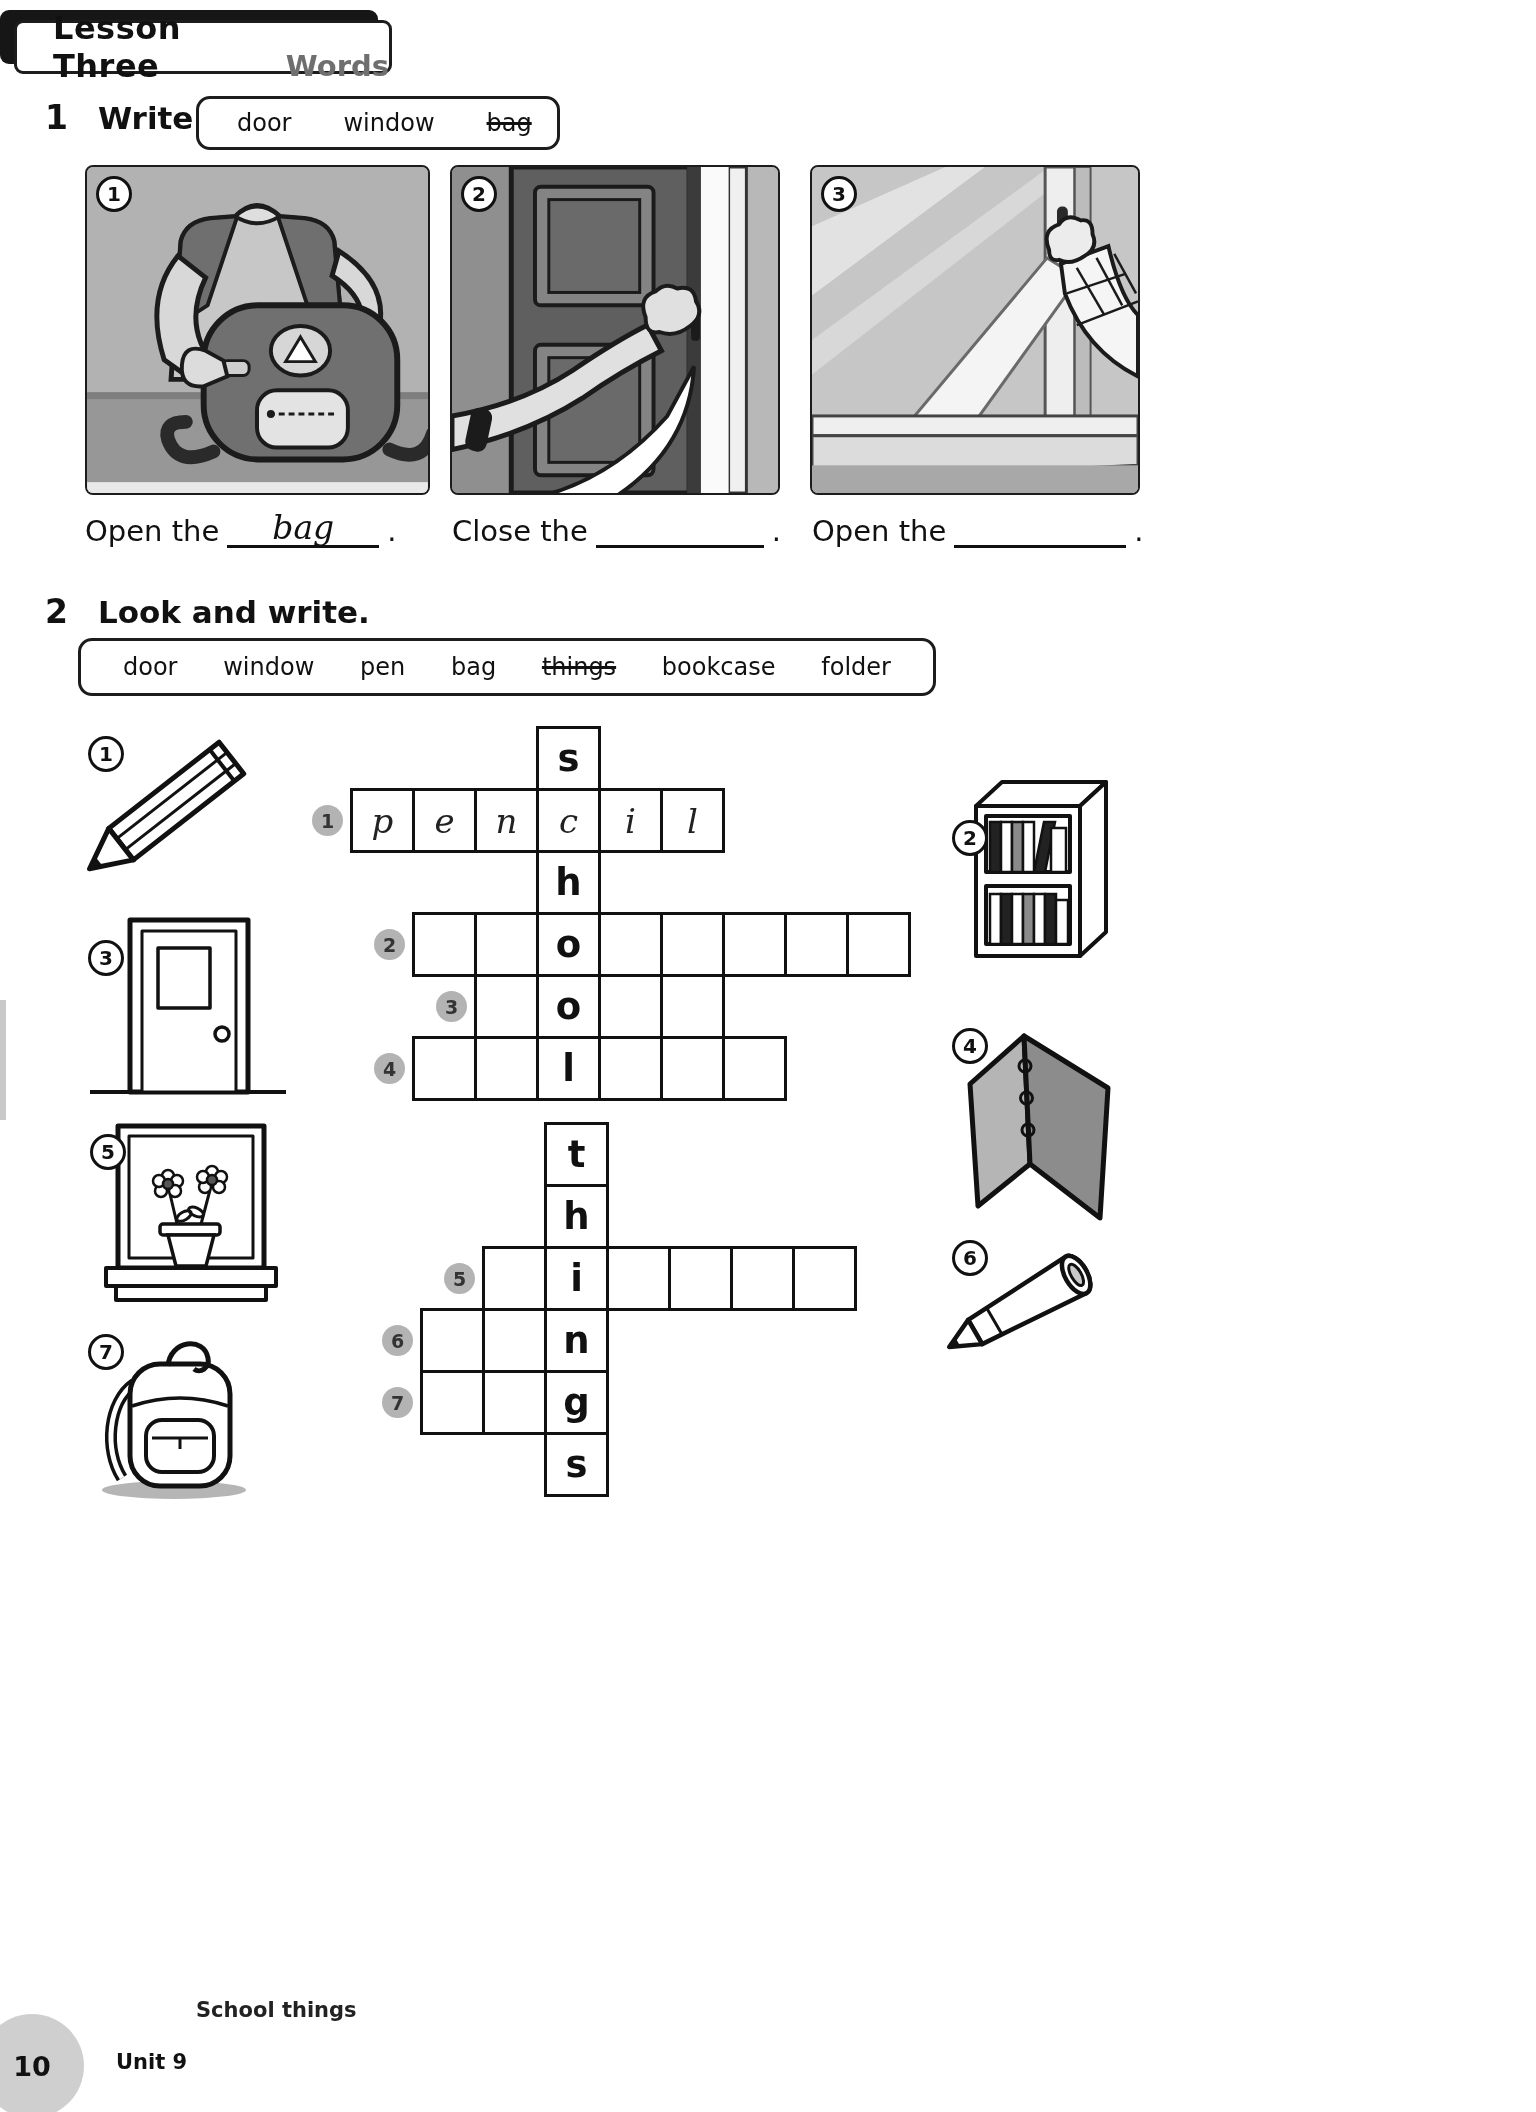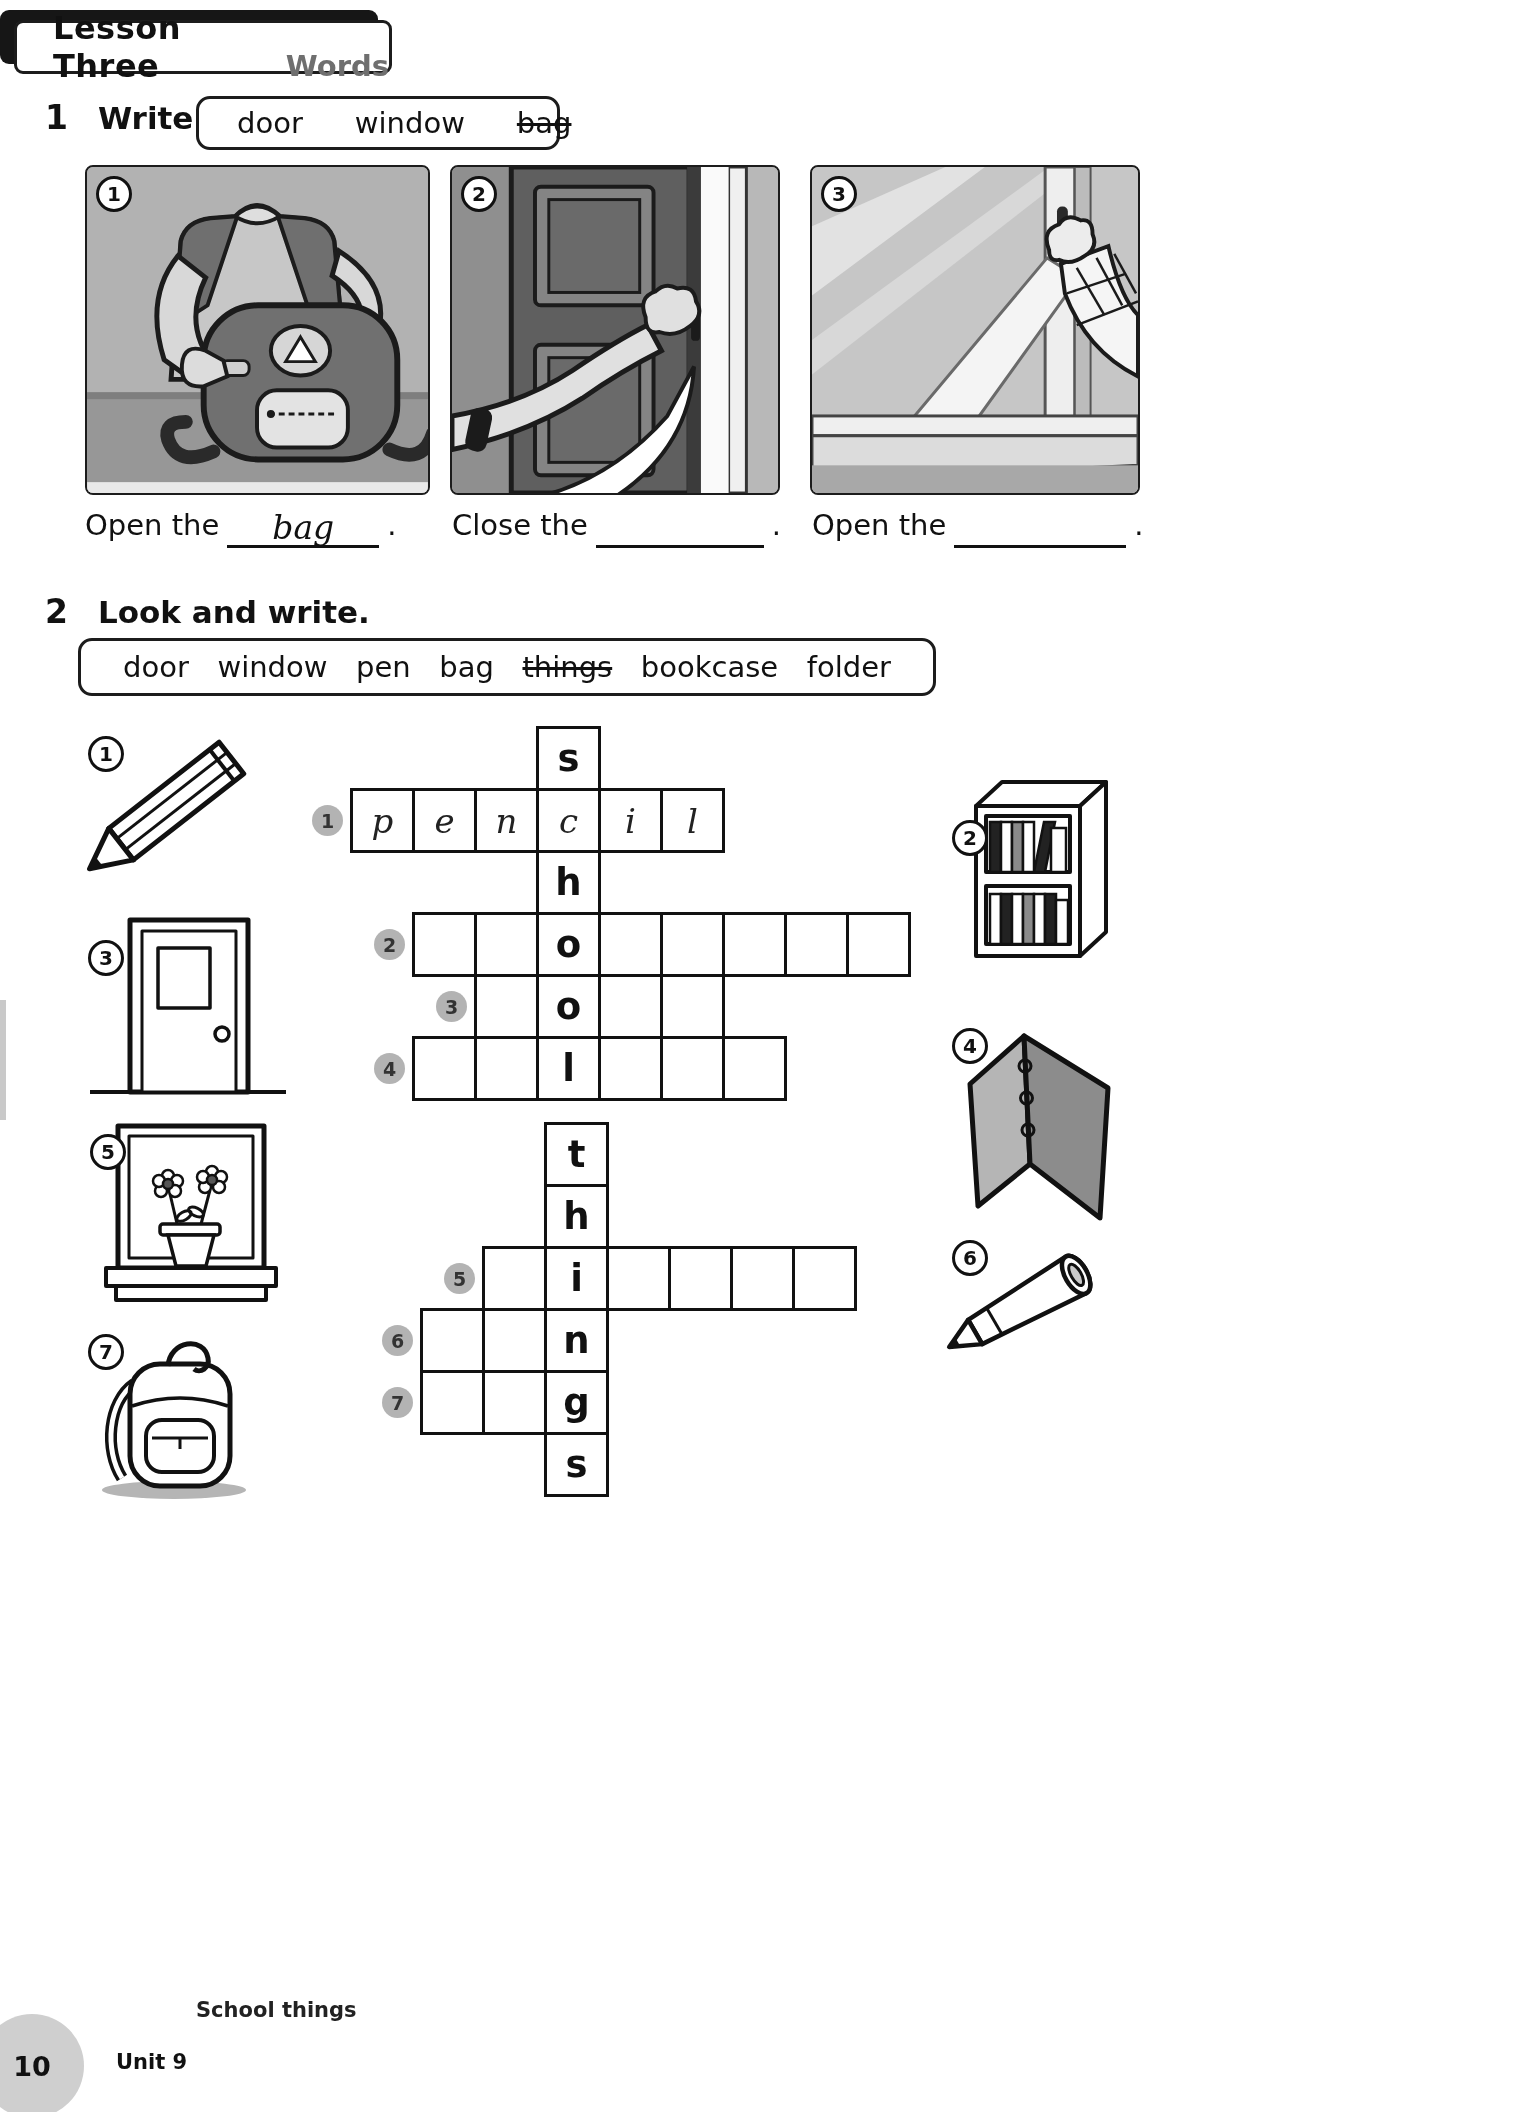--- a/index.html
+++ b/index.html
@@ -22,38 +22,38 @@
   .ex-number { font-size:33px; font-weight:bold; }
   .ex-instruction { font-size:31px; font-weight:bold; }
 
   
   .word-bank {
     position:absolute; background:#fff; border:3px solid #1c1c1c; border-radius:14px;
     display:flex; align-items:center;
   }
   .word-bank.wb-ex1 { left:196px; top:96px; width:364px; height:54px; gap:52px; padding:0 38px; }
   .word-bank.wb-ex2 { left:78px; top:638px; width:858px; height:58px; justify-content:space-between; padding:0 42px; }
-  .wb-word { font-size:29px; color:#111; white-space:nowrap; }
+  .wb-word { font-size:24px; color:#111; white-space:nowrap; }
   .wb-word.struck { text-decoration:line-through; text-decoration-thickness:2.5px; }
 
   
   .panel {
     position:absolute; top:165px; height:330px; border:2.5px solid #1c1c1c;
     border-radius:8px; overflow:hidden; background:#b2b2b2;
   }
   .panel svg { display:block; width:100%; height:100%; }
   .num-badge {
     position:absolute; width:36px; height:36px; border-radius:50%;
     background:#fff; border:3px solid #111; display:flex; align-items:center; justify-content:center;
     font-size:20px; font-weight:bold; color:#111; z-index:5;
   }
   .panel .num-badge { left:9px; top:9px; }
 
   
-  .caption { position:absolute; top:508px; display:flex; align-items:flex-start; gap:8px; font-size:29px; }
+  .caption { position:absolute; top:508px; display:flex; align-items:flex-end; gap:8px; font-size:29px; }
   .caption .blank { display:inline-block; border-bottom:3px solid #111; height:40px; text-align:center; }
   .caption .hand { font-family:"DejaVu Serif", serif; font-style:italic; font-size:33px; }
 
   
   .cw-cell {
     position:absolute; width:65px; height:65px; background:#fff; border:3px solid #111;
     display:flex; align-items:center; justify-content:center;
   }
   .cw-cell.given { font-weight:bold; font-size:37px; font-family:"DejaVu Sans", sans-serif; }
   .cw-cell.answer { font-style:italic; font-size:34px; font-family:"DejaVu Serif", serif; color:#222; }

